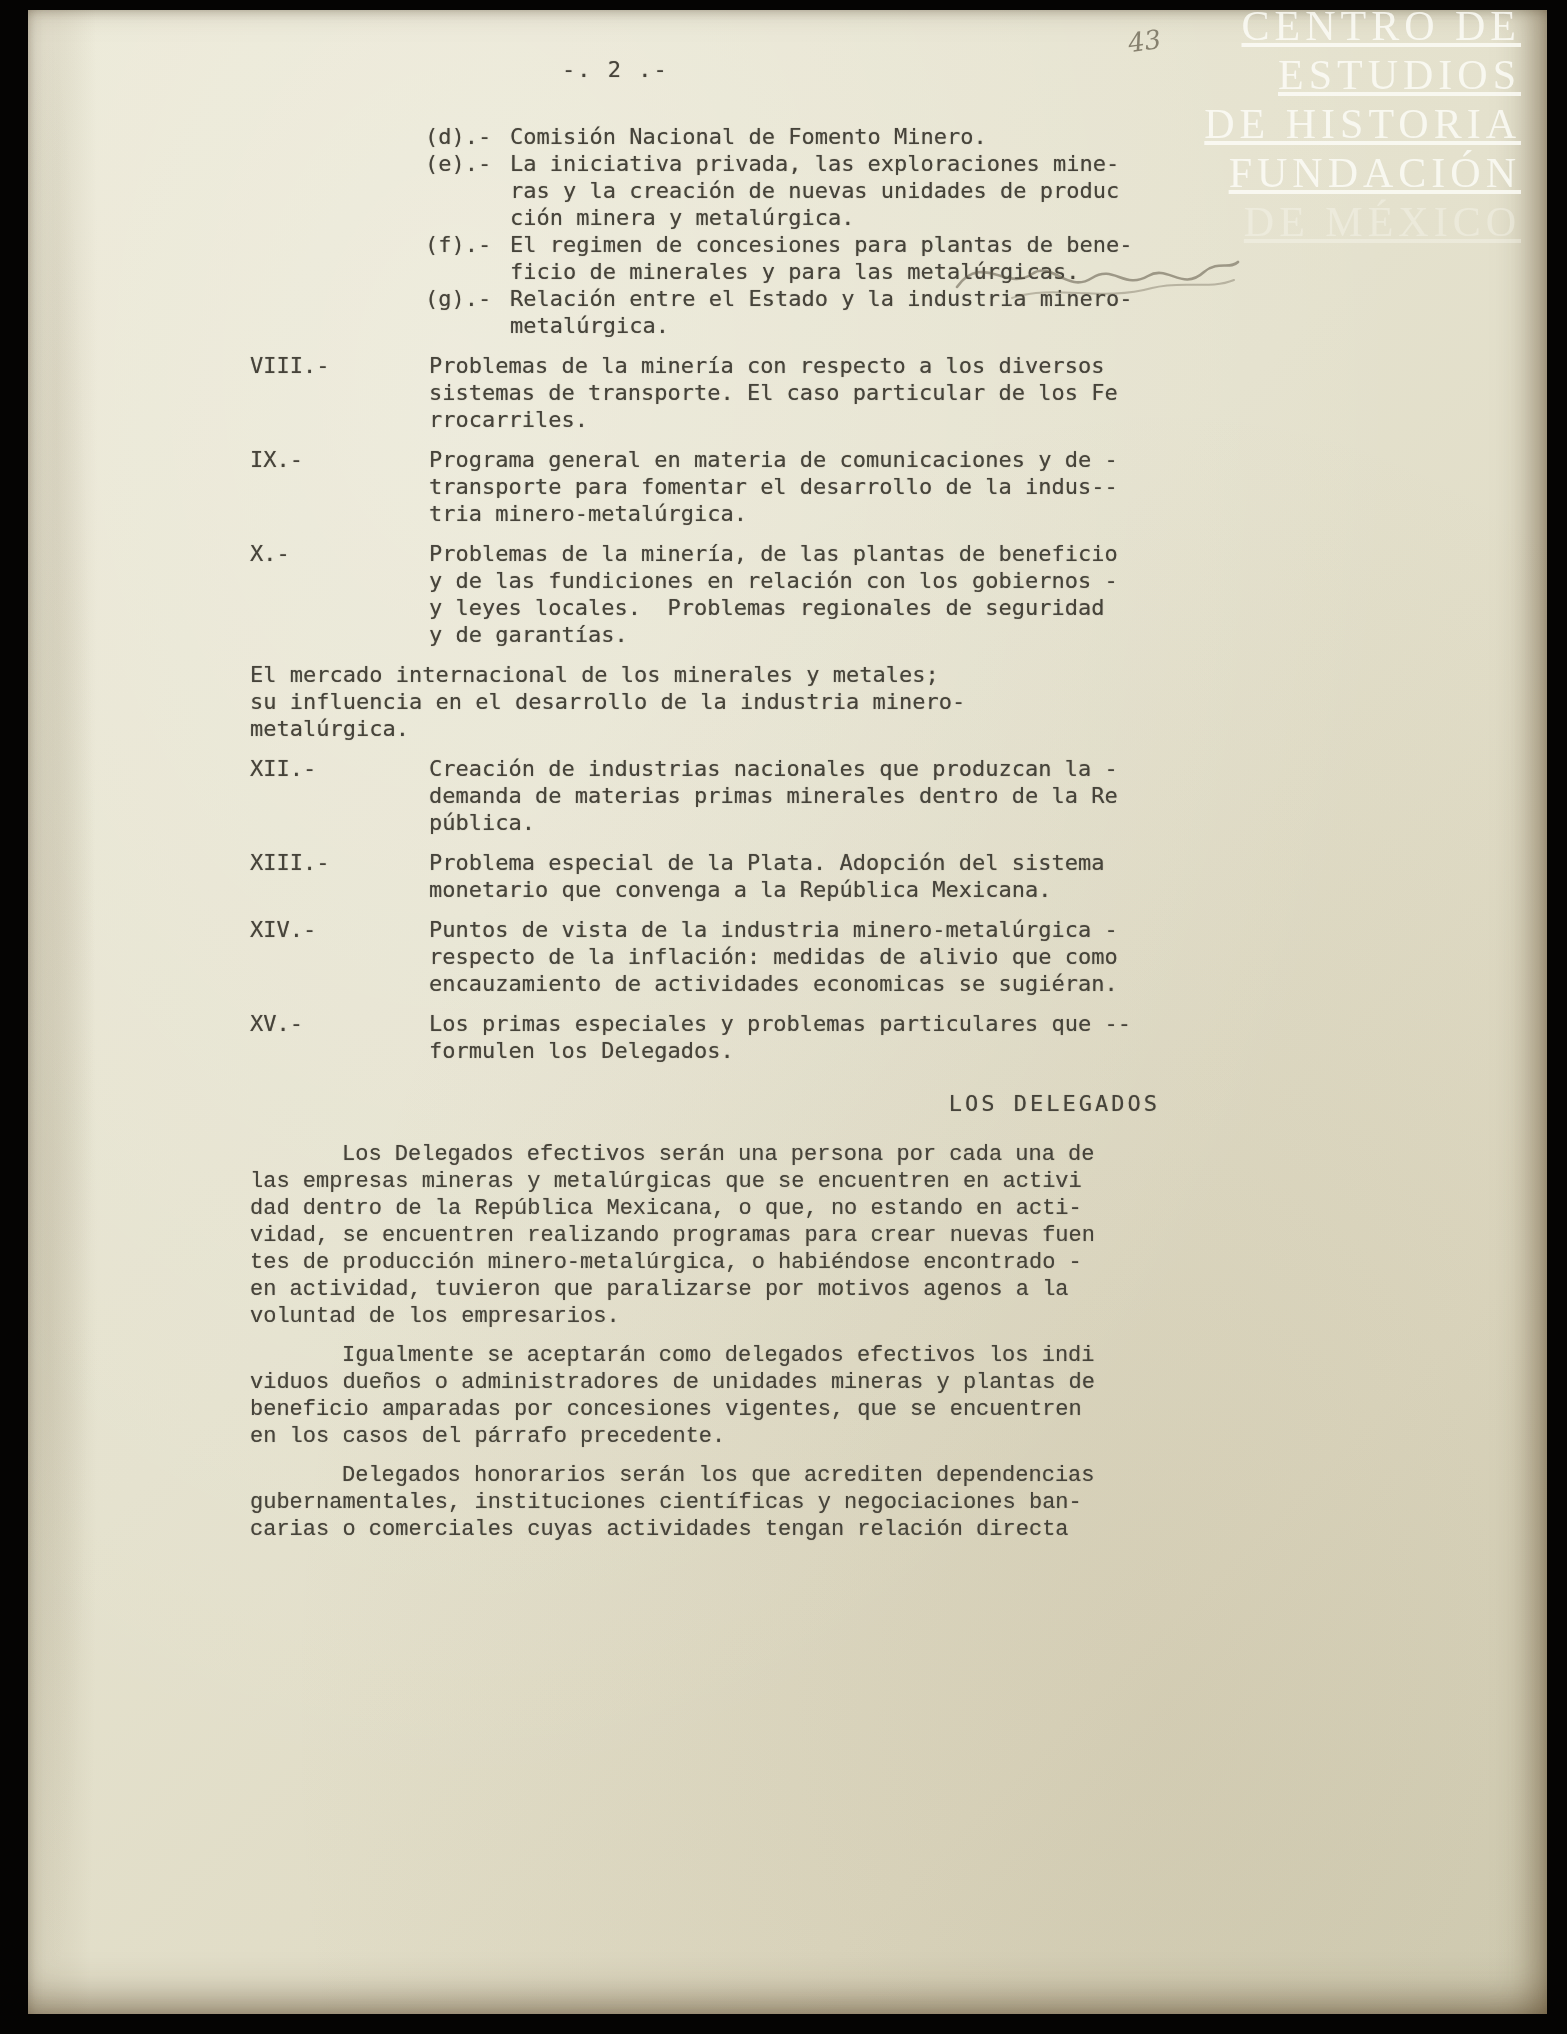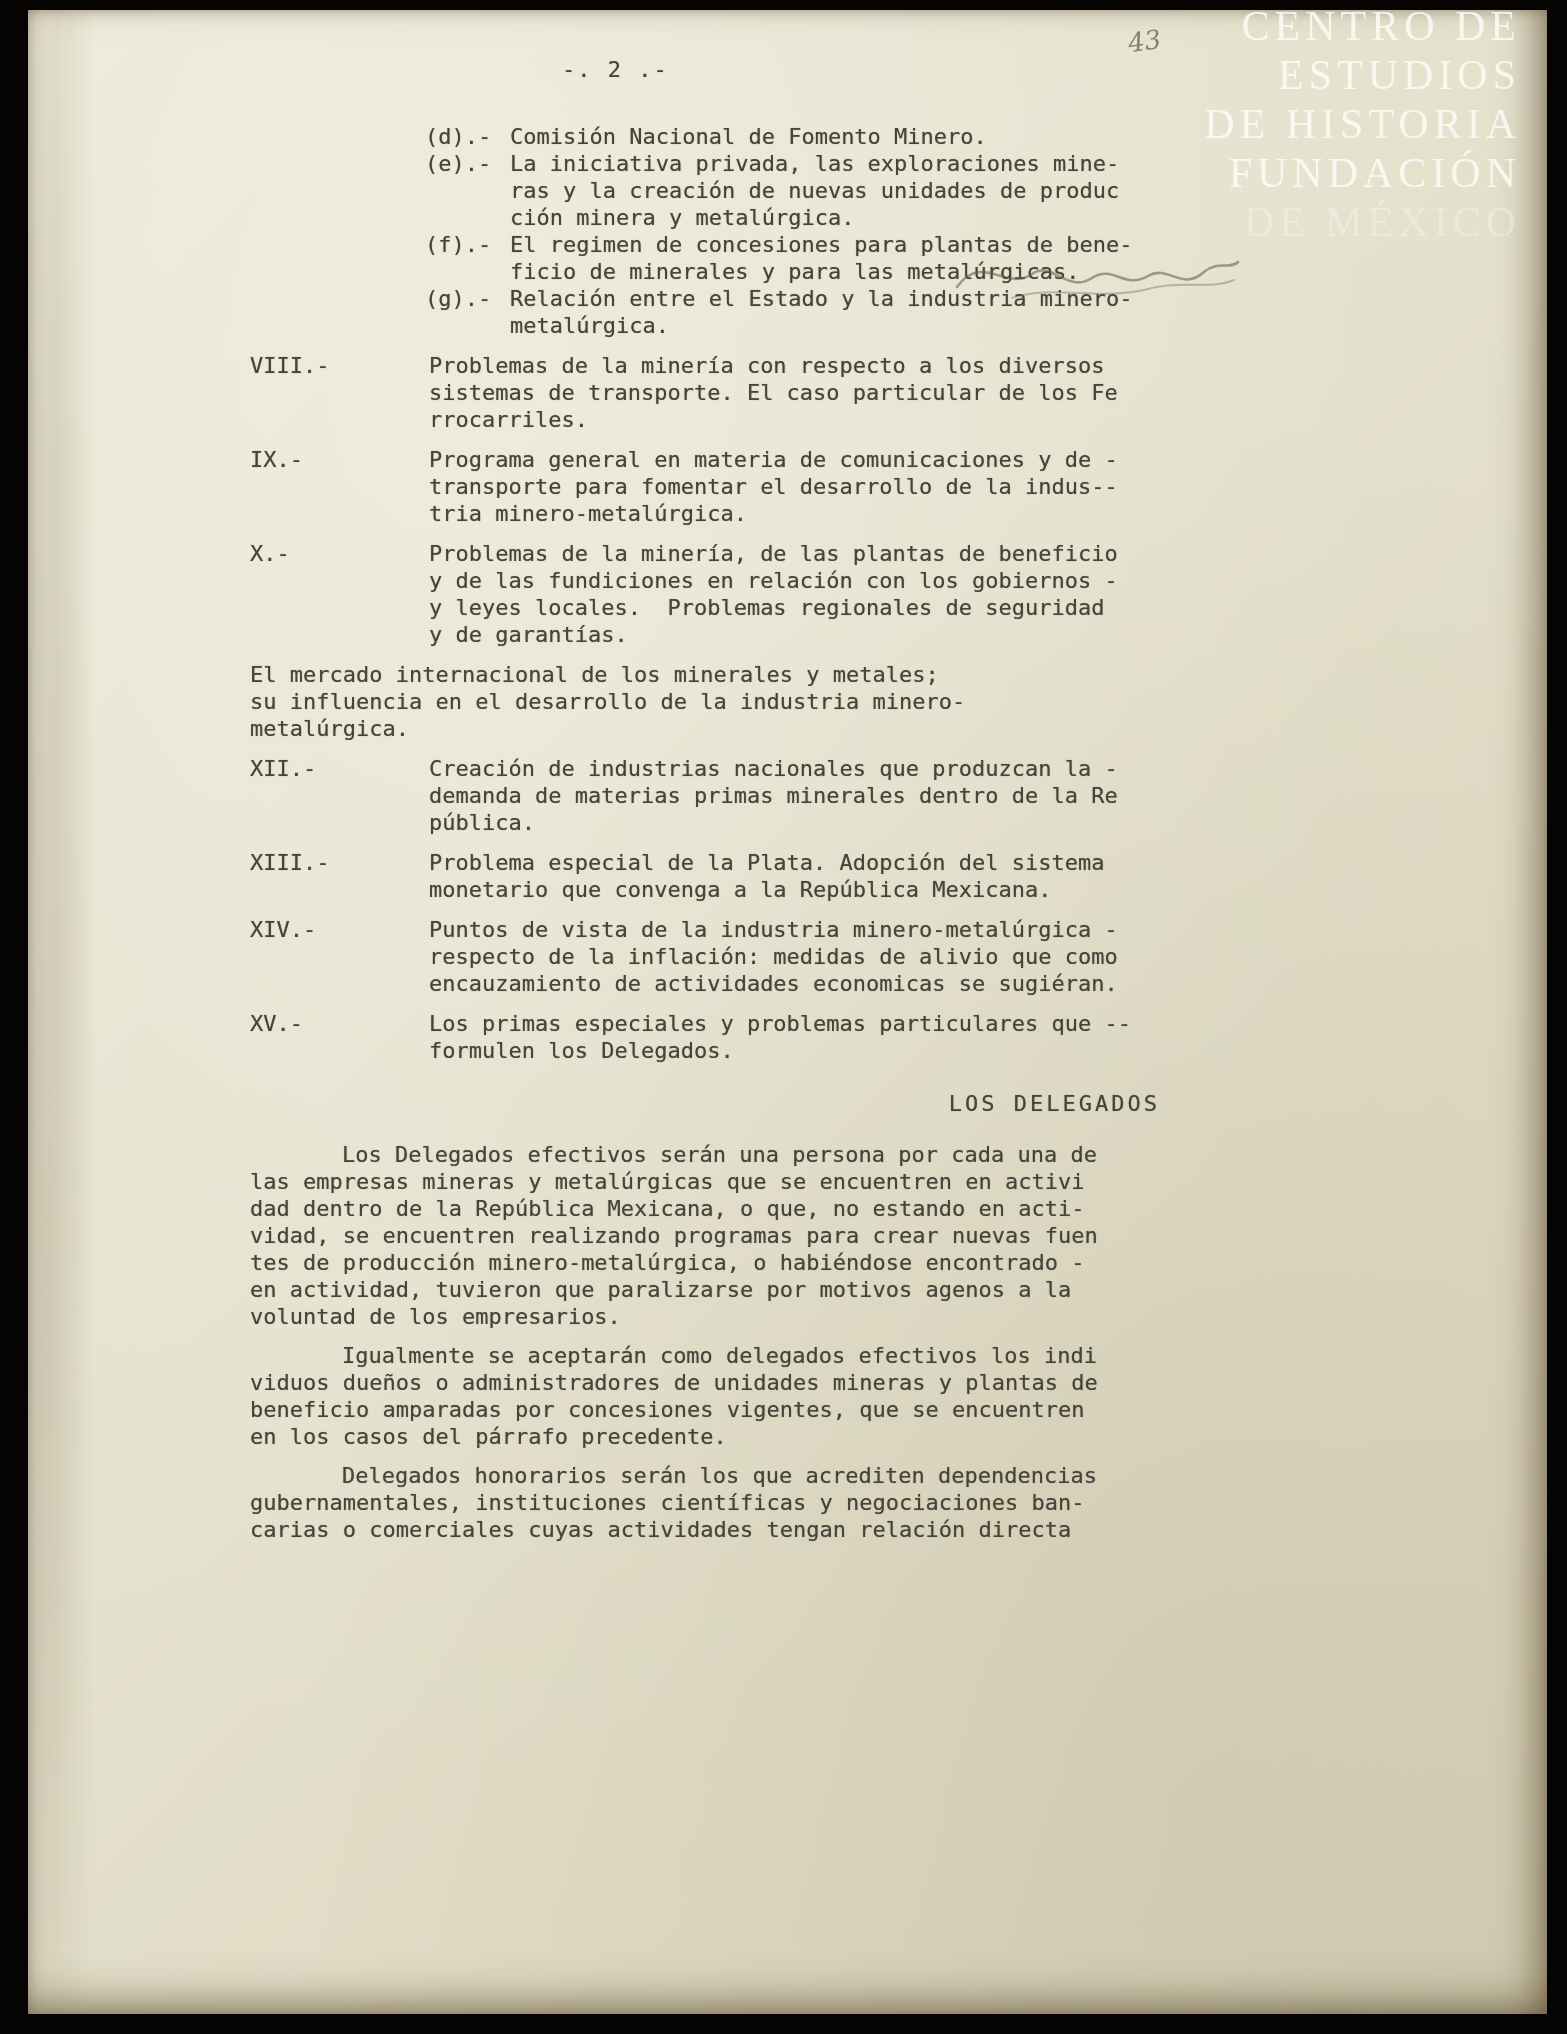--- a/index.html
+++ b/index.html
@@ -61,35 +61,36 @@
     width: 910px;
     text-align: right;
     letter-spacing: 3px;
     margin-top: 26px;
     margin-bottom: 24px;
   }
   .para {
     margin: 0 0 12px 0;
     white-space: pre-wrap;
     text-indent: 92px;
+    font-family: Liberation Mono, monospace;
   }
   
   .watermark {
     position: absolute;
     top: 2px;
     right: 46px;
     text-align: right;
     font-family: "Liberation Serif", "DejaVu Serif", serif;
     font-size: 42px;
     line-height: 49px;
     letter-spacing: 5px;
     color: rgba(252,252,248,0.82);
     pointer-events: none;
   }
-  .watermark .wm-line { display: block; }
+  .watermark .wm-line { display: block; text-decoration: underline; }
   .watermark .wm-faint { opacity: 0.40; }
   .handwritten-note {
     position: absolute;
     top: 26px;
     left: 1128px;
     font-family: "DejaVu Serif", serif;
     font-style: italic;
     font-size: 26px;
     color: rgba(118,112,94,0.85);
     transform: rotate(-8deg);

